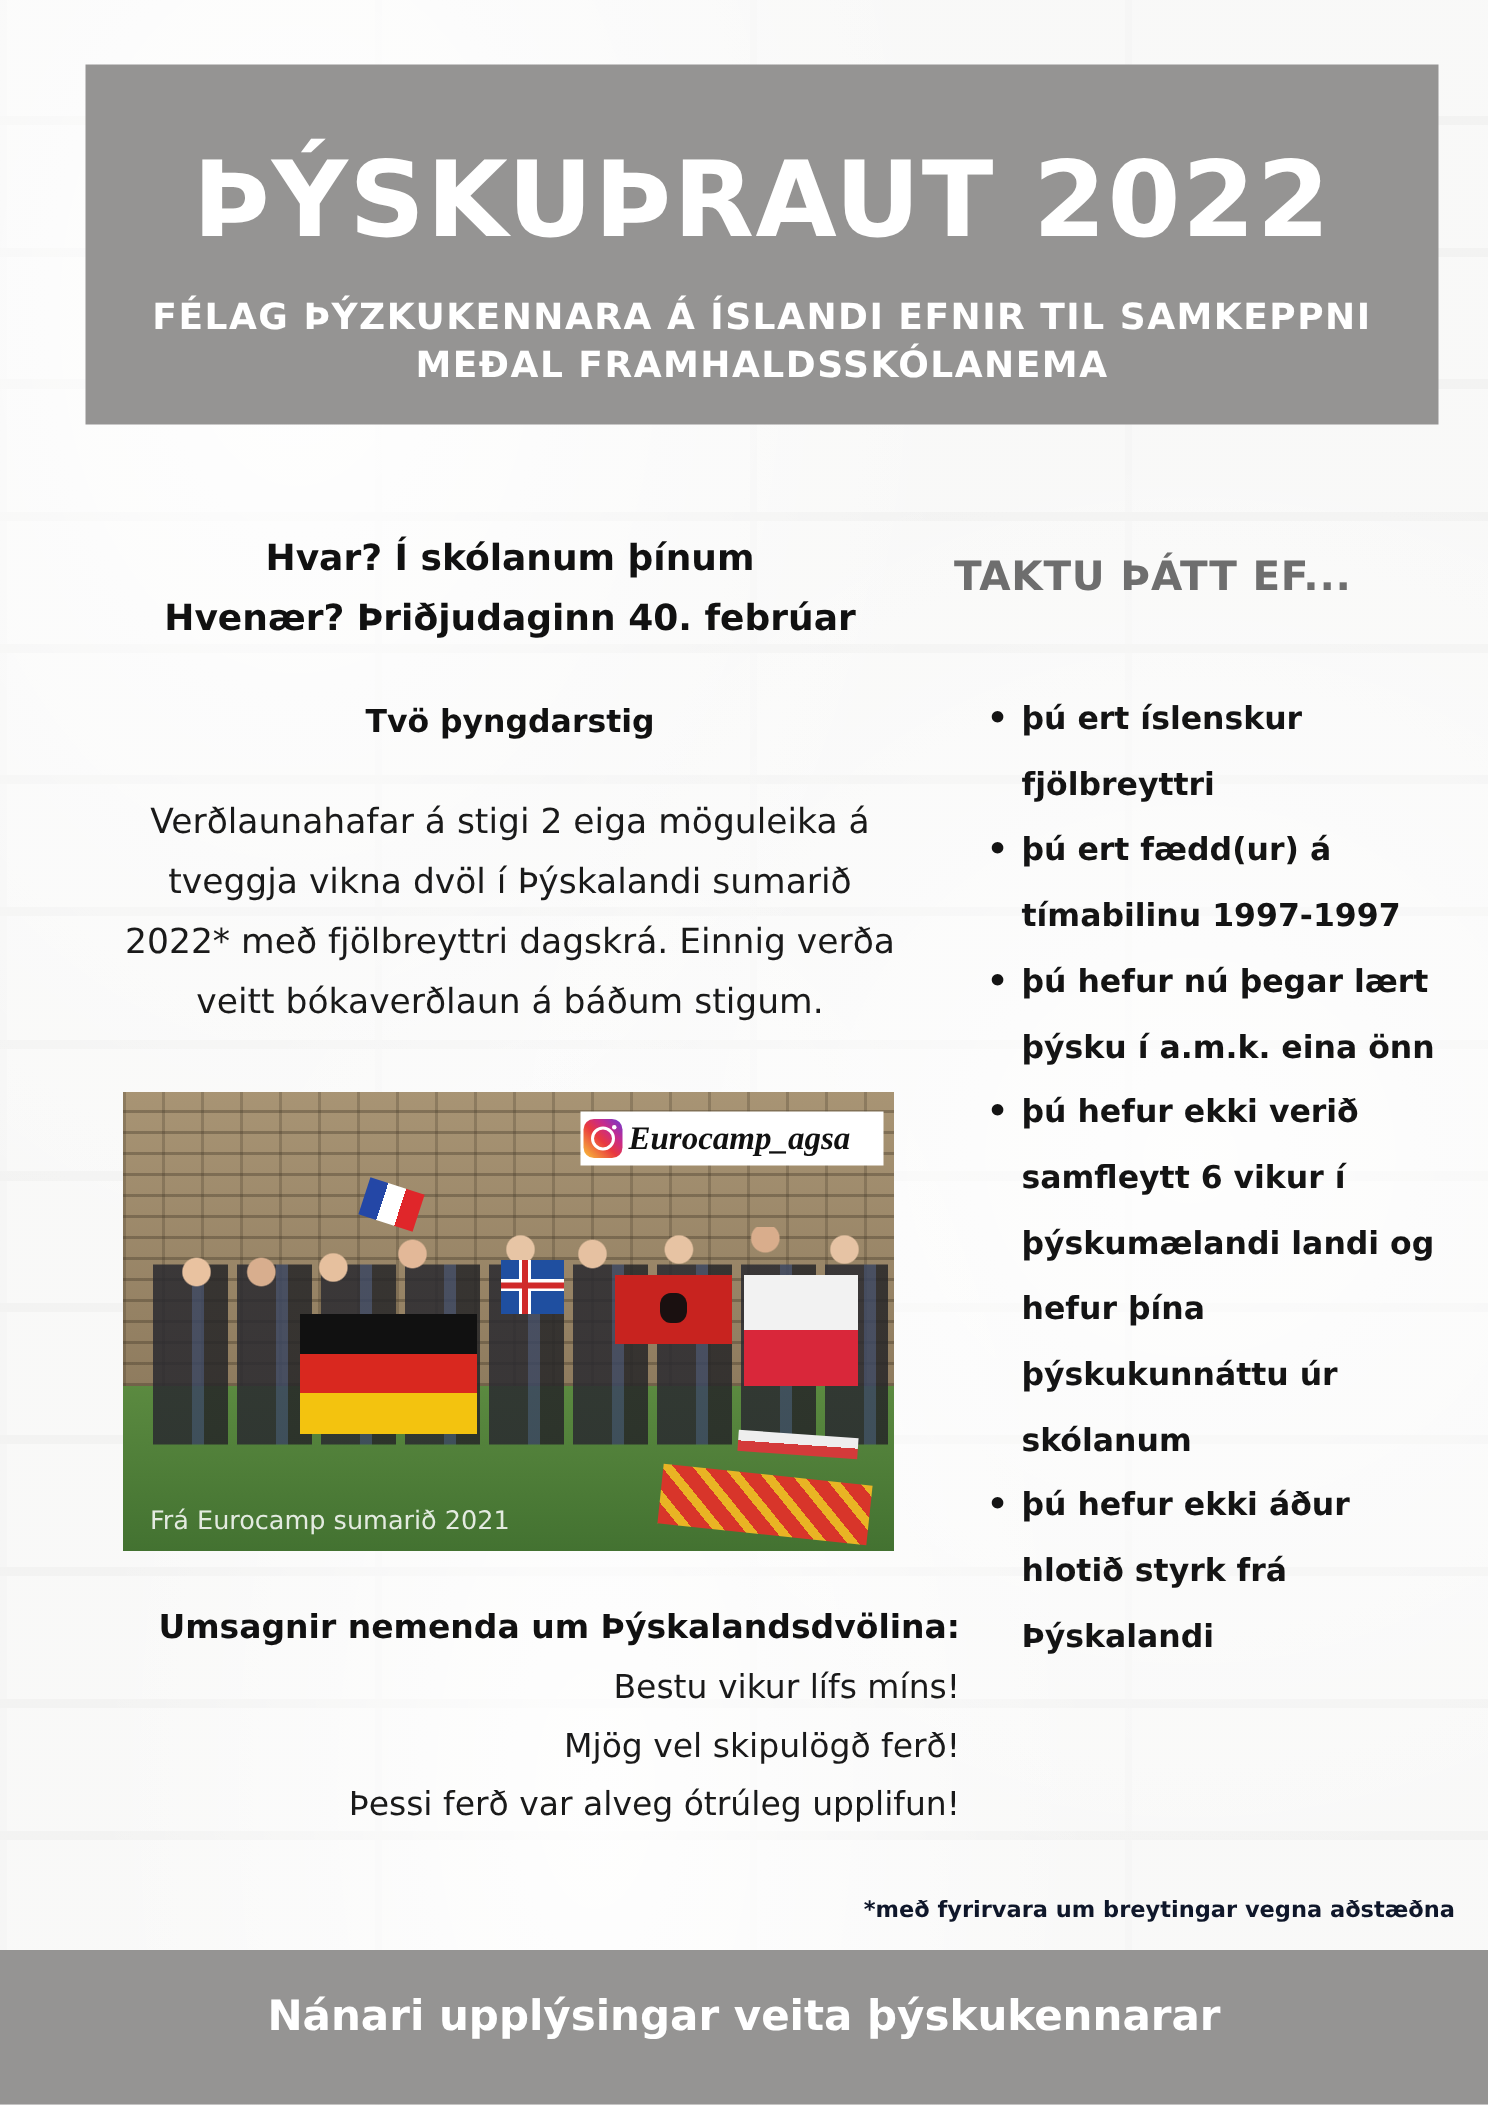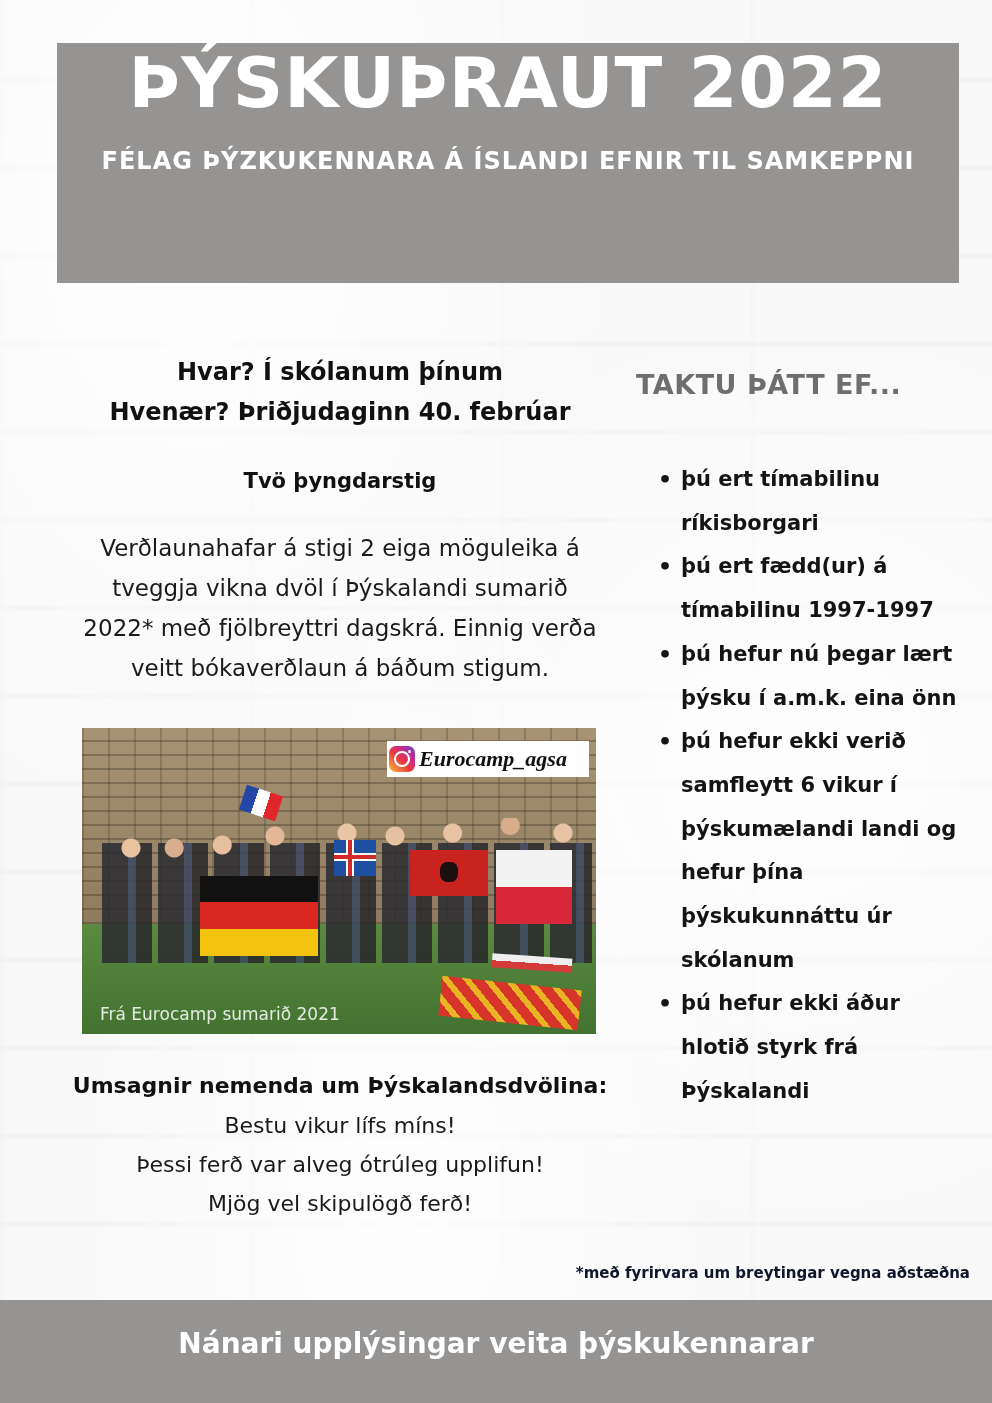--- a/index.html
+++ b/index.html
@@ -30,20 +30,21 @@
       width: 902px; height: 240px;
       background: #959493;
       text-align: center;
       color: #fff;
     }
     .header-title {
       font-family: "DejaVu Sans", sans-serif;
       font-weight: bold;
       font-size: 70px;
       letter-spacing: 1px;
+      margin-top: 50px;
       line-height: 80px;
     }
     .header-sub {
       font-family: "DejaVu Sans", sans-serif;
       font-weight: bold;
       font-size: 24px;
       letter-spacing: 1px;
       line-height: 32px;
       margin-top: 22px;
     }
@@ -161,21 +162,21 @@
     .photo-caption {
       position: absolute; left: 18px; bottom: 10px;
       font-family: "DejaVu Sans", sans-serif;
       font-size: 17px;
       color: rgba(255,255,255,0.85);
     }
     .testimonials {
       position: absolute;
       left: 40px; top: 1066px;
       width: 600px;
-      text-align: center;
+      text-align: right;
     }
     .testimonials-title {
       font-family: "DejaVu Sans", sans-serif;
       font-weight: bold;
       font-size: 22px;
       line-height: 40px;
     }
     .testimonial {
       font-family: "DejaVu Sans", sans-serif;
       font-size: 22px;
@@ -244,20 +245,21 @@
   </style>
 </head>
 <body>
 
 <div class="bricks"></div>
 
 <header class="header-box">
   <div class="header-title">ÞÝSKUÞRAUT 2022</div>
   <div class="header-sub">
     <div>FÉLAG ÞÝZKUKENNARA Á ÍSLANDI EFNIR TIL SAMKEPPNI</div>
+    <div>MEÐAL FRAMHALDSSKÓLANEMA</div>
   </div>
 </header>
 
 <section class="left-col">
   <div class="where-when">
     <div>Hvar? Í skólanum þínum</div>
     <div>Hvenær? Þriðjudaginn 40. febrúar</div>
   </div>
   <div class="levels">Tvö þyngdarstig</div>
   <div class="prize-text">
@@ -283,28 +285,28 @@
   <div class="insta-badge">
     <span class="insta-icon"></span>
     <span class="insta-handle">Eurocamp_agsa</span>
   </div>
   <figcaption class="photo-caption">Frá Eurocamp sumarið 2021</figcaption>
 </figure>
 
 <section class="testimonials">
   <div class="testimonials-title">Umsagnir nemenda um Þýskalandsdvölina:</div>
   <div class="testimonial">Bestu vikur lífs míns!</div>
+  <div class="testimonial">Mjög vel skipulögð ferð!</div>
   <div class="testimonial">Þessi ferð var alveg ótrúleg upplifun!</div>
-  <div class="testimonial">Mjög vel skipulögð ferð!</div>
 </section>
 
 <aside class="right-col">
   <h2 class="right-heading">TAKTU ÞÁTT EF...</h2>
   <ul class="criteria">
-    <li>þú ert tímabilinu ríkisborgari</li>
+    <li>þú ert íslenskur fjölbreyttri</li>
     <li>þú ert fædd(ur) á tímabilinu 1997-1997</li>
     <li>þú hefur nú þegar lært þýsku í a.m.k. eina önn</li>
     <li>þú hefur ekki verið samfleytt 6 vikur í þýskumælandi landi og hefur þína þýskukunnáttu úr skólanum</li>
     <li>þú hefur ekki áður hlotið styrk frá Þýskalandi</li>
   </ul>
 </aside>
 
 <div class="footnote">*með fyrirvara um breytingar vegna aðstæðna</div>
 
 <footer class="footer-bar">

